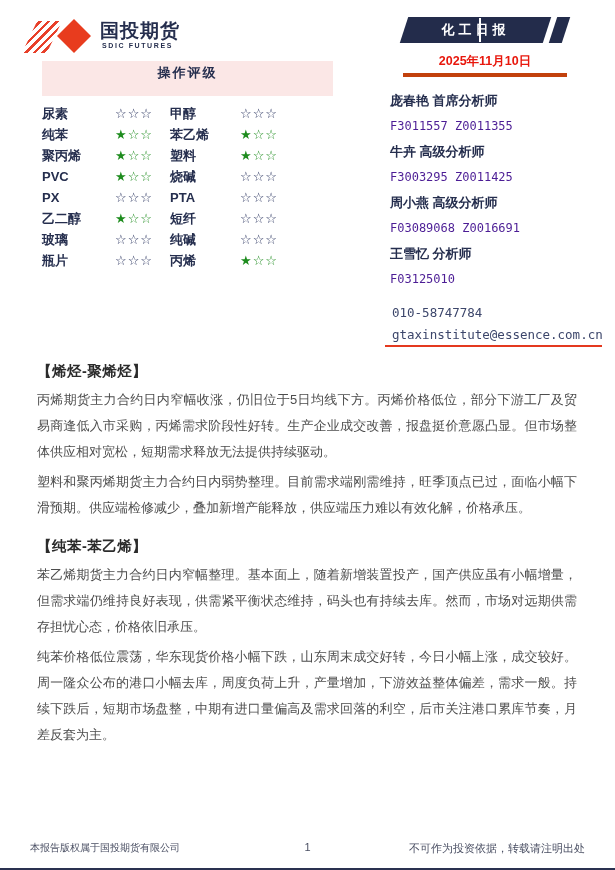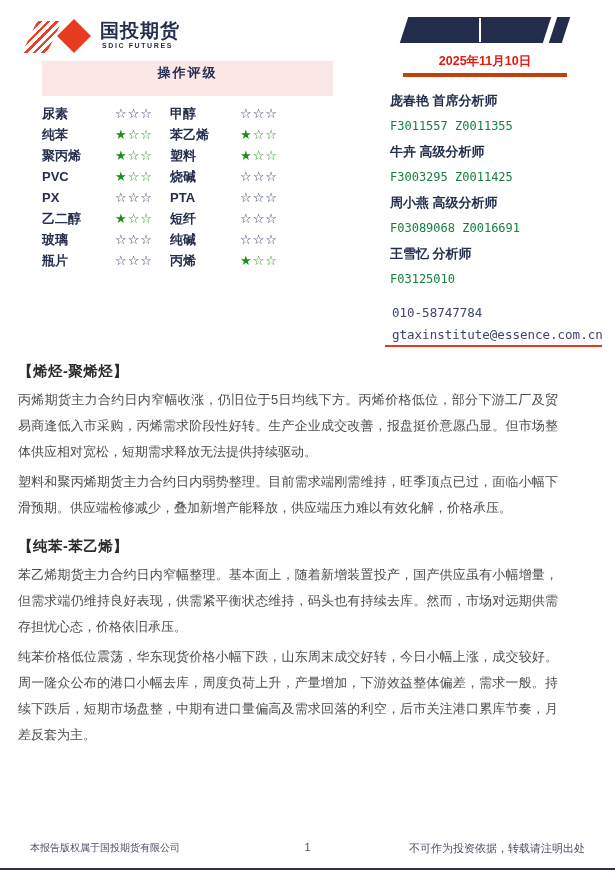--- a/index.html
+++ b/index.html
@@ -47,26 +47,26 @@
   }
   .rating-rows{margin-top:7px;}
   .rating-row{display:grid;grid-template-columns:73px 55px 70px auto;height:21px;line-height:21px;}
   .prod{font-weight:bold;color:#252e4e;font-size:13px;}
   .stars{font-size:13px;letter-spacing:1px;font-weight:bold;}
   .stars.navy{color:#2b3560;}
   .stars.green{color:#1e8c1e;}
   
   .analyst-col{position:absolute;left:390px;top:88px;width:212px;}
   .a-name{font-weight:bold;color:#252e4e;font-size:13px;height:26px;line-height:26px;}
-  .a-cred{color:#15803d;font-size:12px;height:25px;line-height:25px;font-family:"DejaVu Sans Mono","Liberation Mono",monospace;}
+  .a-cred{color:#4c1d95;font-size:12px;height:25px;line-height:25px;font-family:"DejaVu Sans Mono","Liberation Mono",monospace;}
   .contact{position:absolute;left:392px;top:302px;width:212px;}
   .contact div{color:#3c466b;font-size:12.5px;height:22px;line-height:22px;font-family:"DejaVu Sans Mono","Liberation Mono",monospace;}
   .contact-rule{position:absolute;left:385px;top:345px;width:217px;height:2px;background:#e4391f;}
   
-  .report-body{position:absolute;left:18px;top:362px;width:556px;}
+  .report-body{position:absolute;left:37px;top:362px;width:556px;}
   .section{margin-bottom:16px;}
   .sec-heading{font-size:14.5px;font-weight:bold;color:#2b2b2b;margin-bottom:6px;letter-spacing:0.5px;}
   .sec-para{margin:0 16px 4px 0;font-size:13px;line-height:26px;color:#4d4d4d;text-align:justify;}
   
   .footer-left{position:absolute;left:30px;top:841px;font-size:10px;color:#4a4f63;}
   .footer-page{position:absolute;left:0;top:841px;width:615px;text-align:center;font-size:11px;color:#4a4f63;}
   .footer-right{position:absolute;right:30px;top:841px;font-size:11px;color:#4a4f63;}
   .footer-rule{position:absolute;left:0;bottom:0;width:615px;height:2px;background:#2a3150;}
 </style>
 </head>
@@ -76,20 +76,21 @@
 
   <div class="logo">
     <div class="logo-stripes"></div>
     <div class="logo-diamond"></div>
     <div class="logo-name">国投期货</div>
     <div class="logo-sub">SDIC FUTURES</div>
   </div>
 
   <div class="banner-bar"></div>
   <div class="banner-end"></div>
+  <div class="banner-text">化工日报</div>
   <div class="banner-divider"></div>
   <div class="report-date">2025年11月10日</div>
 
   <div class="rating-table">
     <div class="rating-header">操作评级</div>
     <div class="rating-rows">
         <div class="rating-row">
           <span class="prod">尿素</span>
           <span class="stars navy">☆☆☆</span>
           <span class="prod">甲醇</span>

